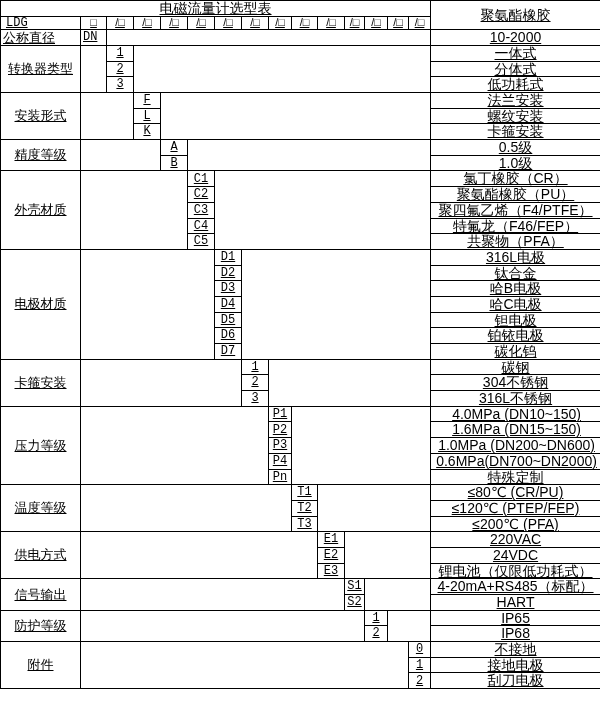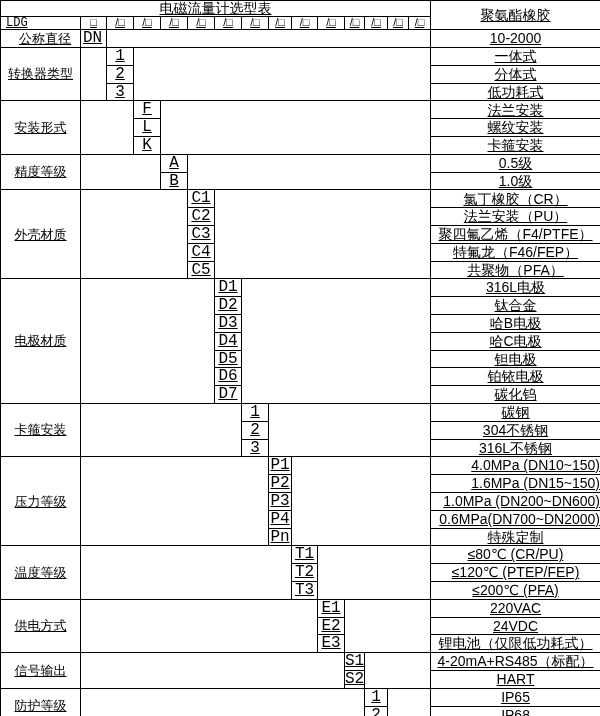--- a/index.html
+++ b/index.html
@@ -16,27 +16,27 @@
     font-size:12px;
     text-align:center;
     vertical-align:middle;
     overflow:hidden;
     white-space:nowrap;
     line-height:1.05;
   }
   .title{font-size:14px;}
   .fnhead{font-size:14px;}
   .lbl{font-size:13px;}
-  .lbl.left{text-align:left;padding-left:18px;}
+  .lbl.left{text-align:left;padding-left:2px;}
   .ldg{text-align:left;padding-left:5px;font-family:"Liberation Mono","DejaVu Sans Mono",monospace;font-size:12px;}
   .slot{font-size:11px;padding:0;}
-  .code{font-family:"Liberation Mono","DejaVu Sans Mono",monospace;font-size:16px;margin-top:40px;}
+  .code{font-family:"Liberation Mono","DejaVu Sans Mono",monospace;font-size:12px;margin-top:40px;}
   .code.dnleft{text-align:left;padding-left:2px;}
   .desc{font-size:14px;}
-  .desc.left{text-align:right;padding-left:2px;margin-left:40px;}
+  .desc.left{text-align:center;padding-left:2px;margin-left:40px;}
 </style>
 </head>
 <body>
 
 <table>
   <colgroup>
     <col style="width:80px">
       <col style="width:26px">
       <col style="width:27px">
       <col style="width:27px">
@@ -131,21 +131,21 @@
 
   <tr>
     <td class="lbl" rowspan="5">外壳材质</td>
     <td class="gap" rowspan="5" colspan="4"></td>
     <td class="code">C1</td>
     <td class="gap" rowspan="5" colspan="9"></td>
     <td class="desc">氯丁橡胶（CR）</td>
   </tr>
   <tr>
     <td class="code">C2</td>
-    <td class="desc">法兰安装（PU）</td>
+    <td class="desc">聚氨酯橡胶（PU）</td>
   </tr>
   <tr>
     <td class="code">C3</td>
     <td class="desc">聚四氟乙烯（F4/PTFE）</td>
   </tr>
   <tr>
     <td class="code">C4</td>
     <td class="desc">特氟龙（F46/FEP）</td>
   </tr>
   <tr>

